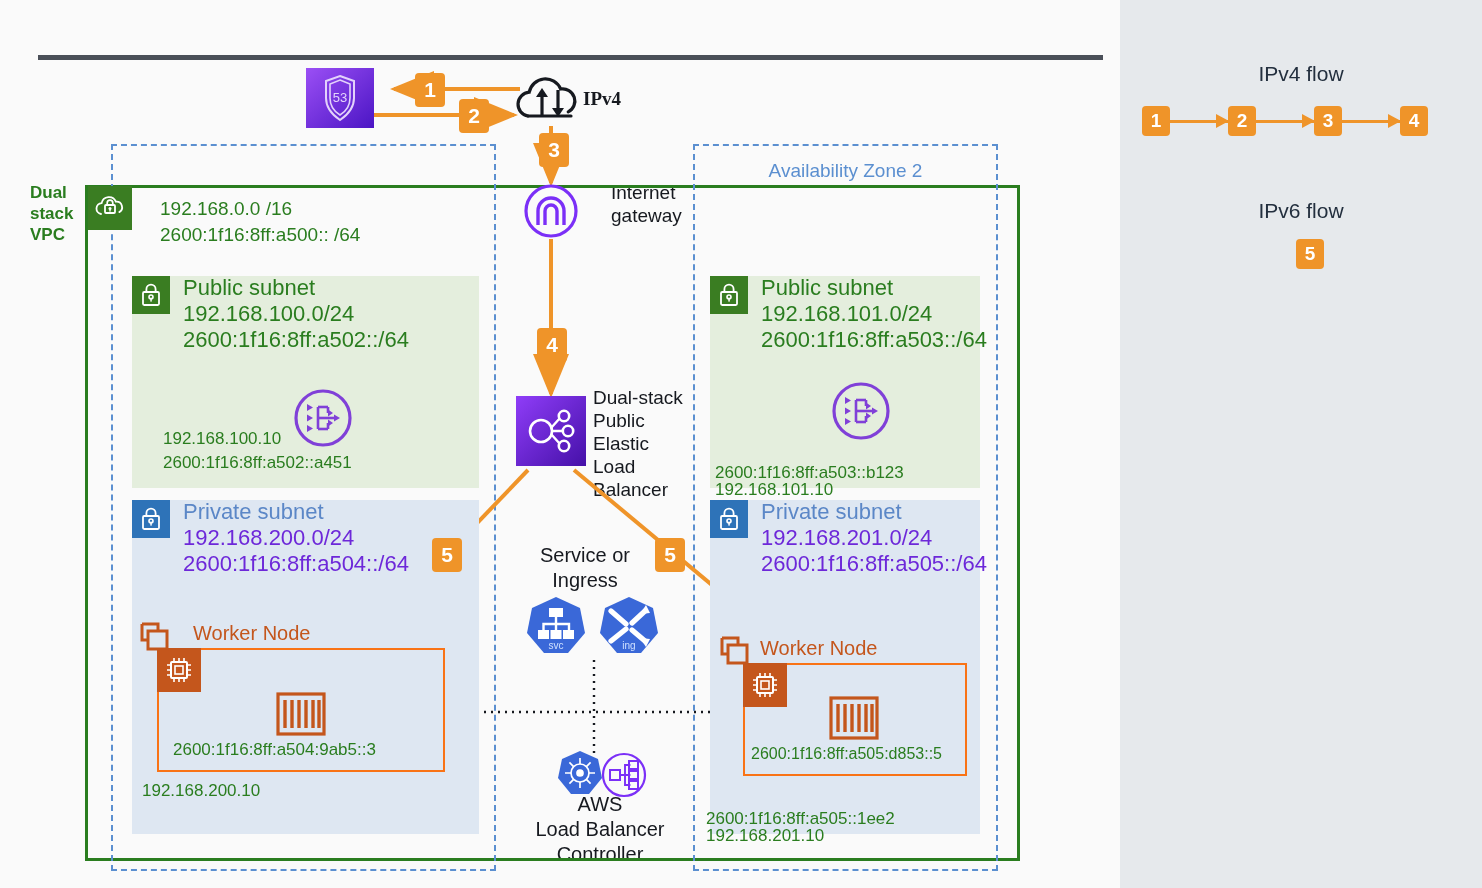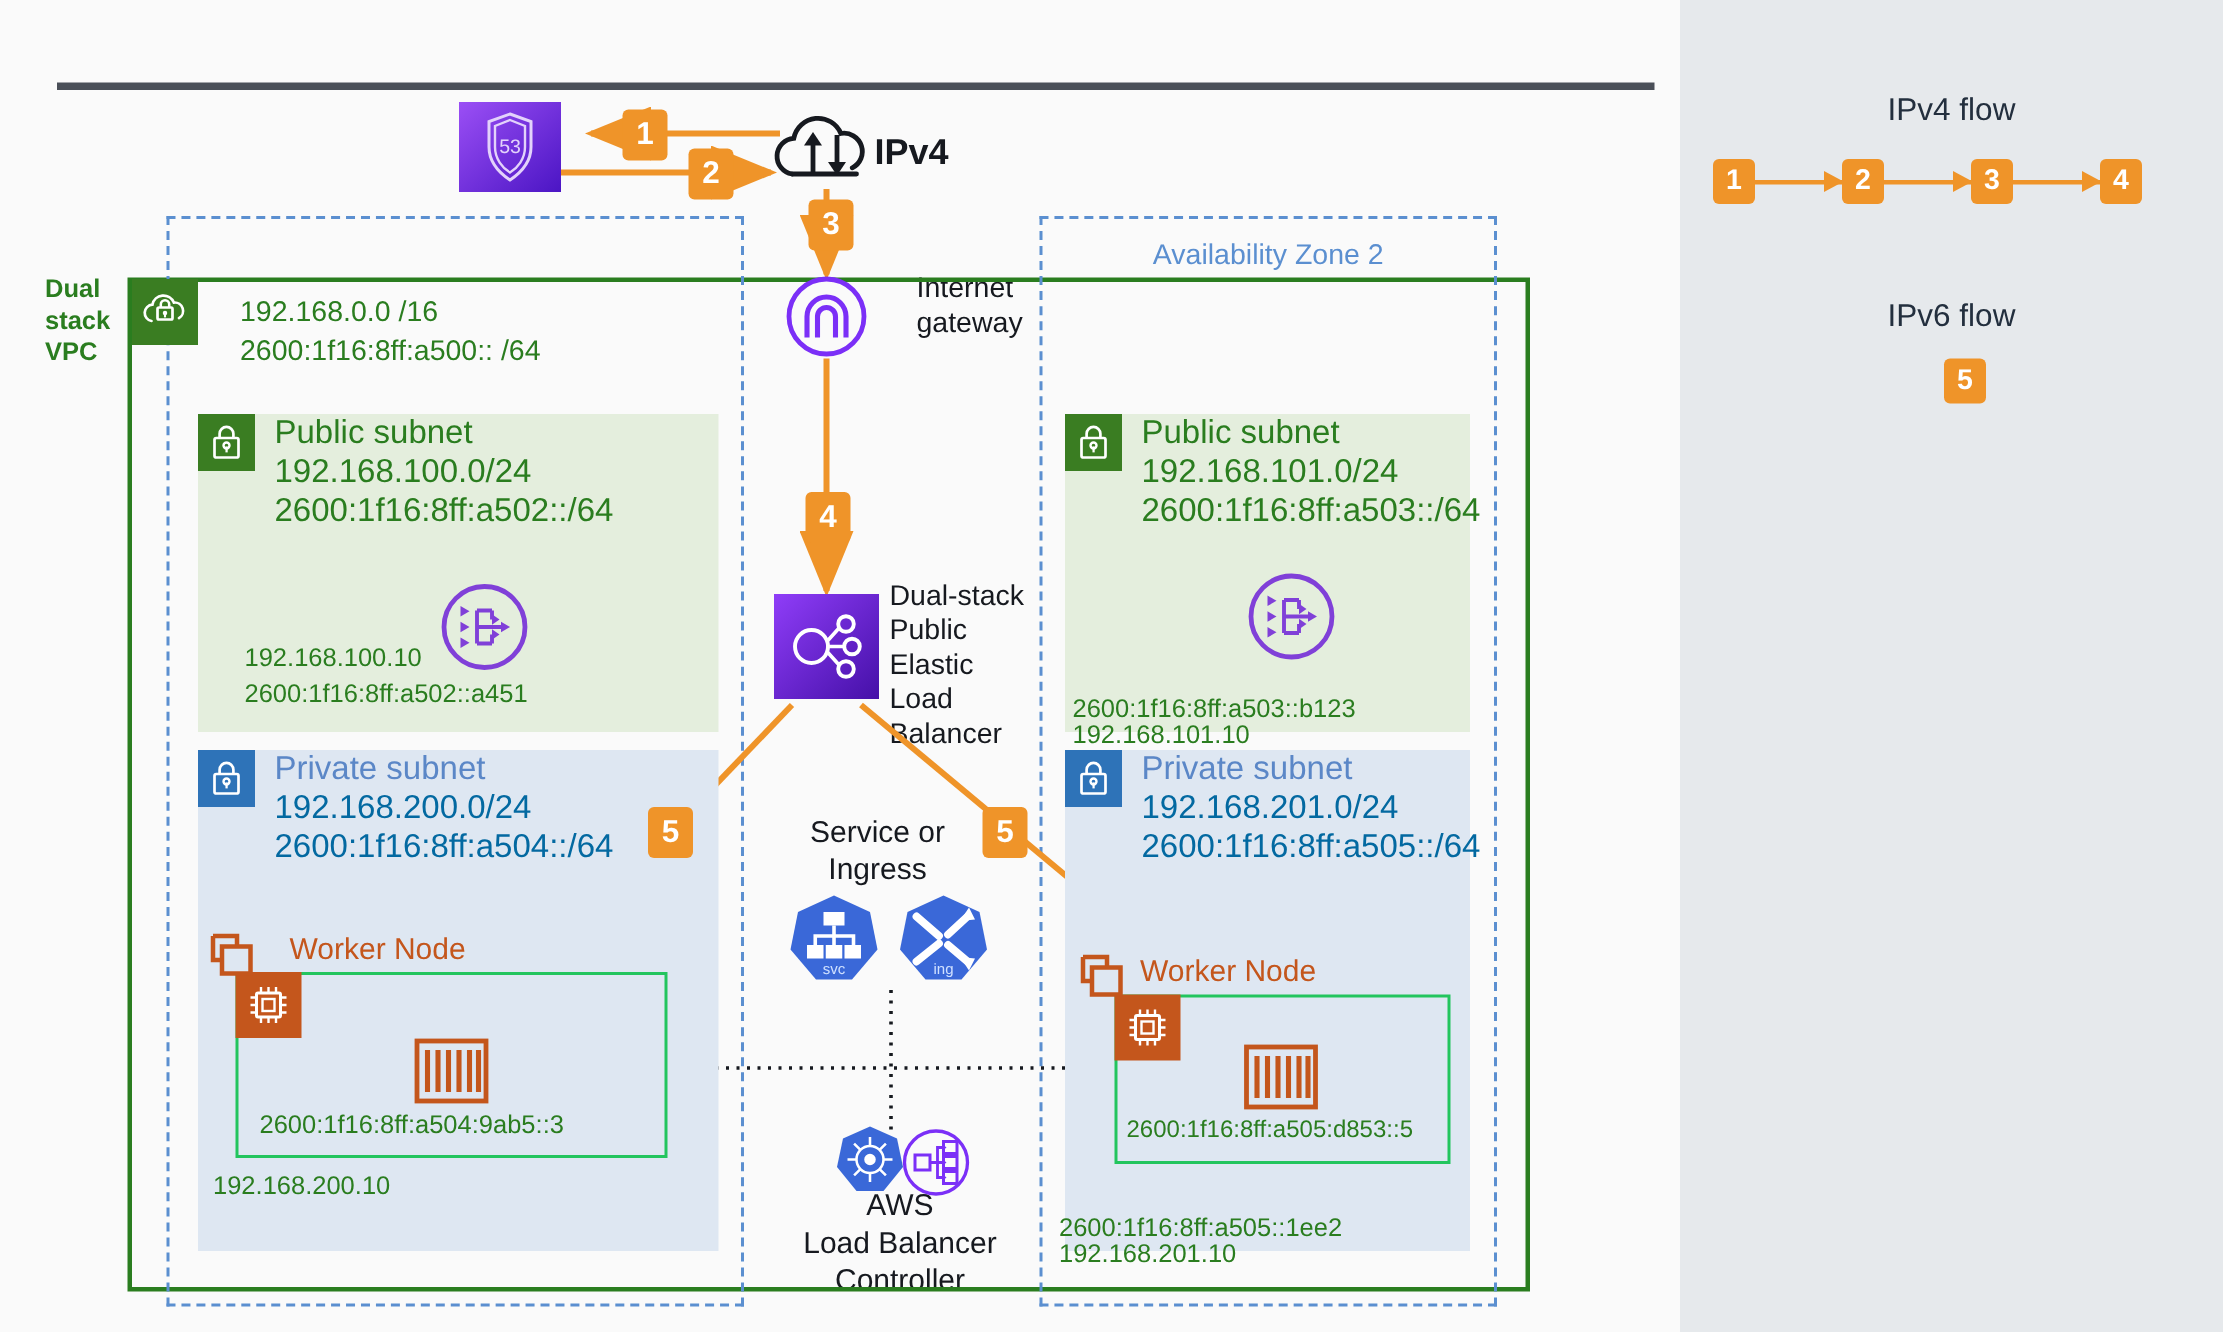--- a/index.html
+++ b/index.html
@@ -93,39 +93,39 @@
     display:flex; align-items:center; justify-content:center;
   }
   .subnet.public .subnet-badge{ background:#3a7d22; }
   .subnet.private .subnet-badge{ background:#2e73b8; }
   .subnet-head{
     position:absolute; left:51px; top:-1px; font-size:22px; line-height:26px;
     white-space:nowrap;
   }
   .subnet.public .subnet-head{ color:#2a7d1f; }
   .subnet.private .subnet-head{ color:#5b87c7; }
-  .subnet.private .subnet-head .cidr{ color:#0369a1; }
+  .subnet.private .subnet-head .cidr{ color:#6d28d9; }
 
   .nat-label{
     position:absolute; font-size:19px; color:#16191f; line-height:24px;
   }
   .ip-green{
     position:absolute; font-size:17px; color:#2a7d1f; line-height:24px;
     white-space:nowrap; z-index:7;
   }
 
   
   .worker-outer-icon{
     position:absolute; z-index:8;
   }
   .worker-label{
     position:absolute; font-size:20px; color:#c4561c; z-index:9; white-space:nowrap;
   }
   .worker-box{
-    position:absolute; border:2px solid #22c55e; background:transparent; z-index:7;
+    position:absolute; border:2px solid #f97316; background:transparent; z-index:7;
   }
   .chip-icon{
     position:absolute; left:-2px; top:-2px; width:44px; height:44px;
     background:#c4561c; display:flex; align-items:center; justify-content:center;
     z-index:9;
   }
   .pod-icon{ position:absolute; z-index:9; }
   .worker-ip{
     position:absolute; font-size:17px; color:#2a7d1f; white-space:nowrap; z-index:9;
   }
@@ -137,21 +137,21 @@
   .center-text{
     position:absolute; font-size:20px; color:#16191f; text-align:center;
     line-height:25px;
   }
 
   svg.ov{ position:absolute; left:0; top:0; width:1482px; height:888px;
           pointer-events:none; z-index:20; }
   svg.ov-low{ z-index:4; }
   .ic{ position:absolute; z-index:10; }
   .ipv4-cloud-label{
-    position:absolute; font-size:24px; font-weight:bold; color:#16191f;
+    position:absolute; font-size:19px; font-weight:bold; color:#16191f;font-family:Liberation Serif, serif;
   }
 </style>
 </head>
 <body>
 
 <div id="root">
 
   <div class="header-bar">
     <div class="title-rule"></div>
   </div>

